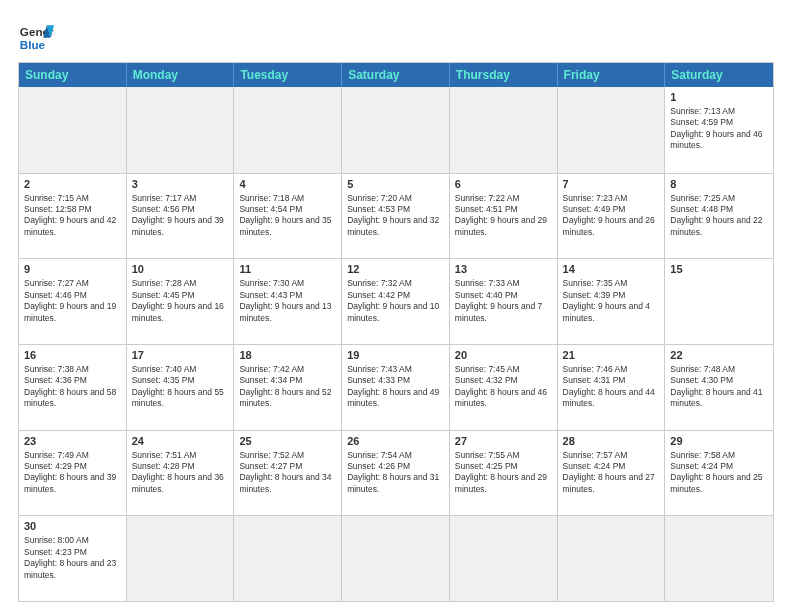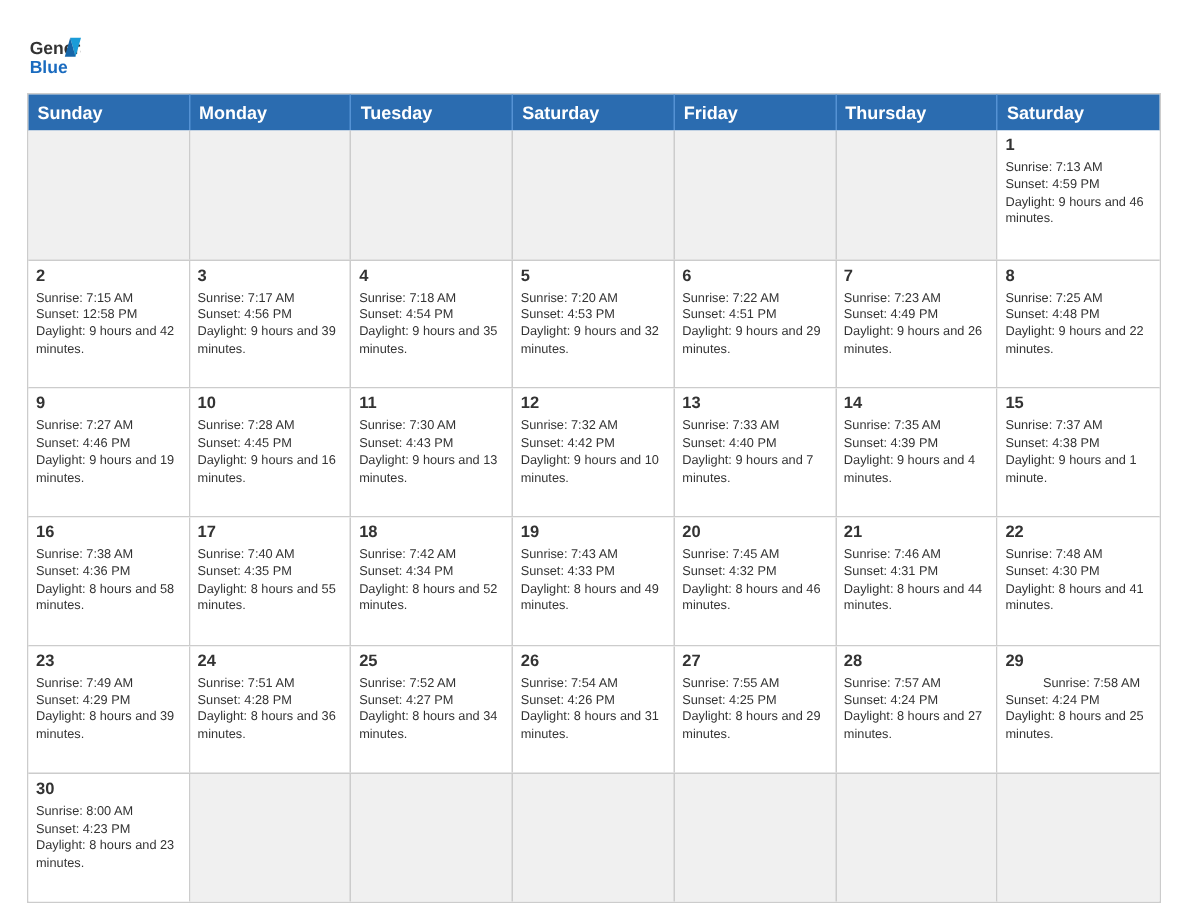--- a/index.html
+++ b/index.html
@@ -50,21 +50,21 @@
       display: flex;
       flex-direction: column;
       border: 1px solid #ccc;
     }
     .calendar-header {
       display: grid;
       grid-template-columns: repeat(7, 1fr);
       background: #2b6cb0;
     }
     .cal-header-cell {
-      color: #ffffff;
+      color: #5eead4;
       font-size: 12px;
       font-weight: bold;
       padding: 5px 6px;
       border-right: 1px solid #5592d4;
     }
     .cal-header-cell:last-child { border-right: none; }
     .calendar-body {
       display: grid;
       grid-template-rows: repeat(6, 1fr);
       flex: 1;
@@ -112,22 +112,22 @@
       <div class="location"></div>
     </div>
   </div>
 
   <div class="calendar">
     <div class="calendar-header">
     <div class="cal-header-cell">Sunday</div>
         <div class="cal-header-cell">Monday</div>
         <div class="cal-header-cell">Tuesday</div>
         <div class="cal-header-cell">Saturday</div>
+        <div class="cal-header-cell">Thursday</div>
         <div class="cal-header-cell">Friday</div>
-        <div class="cal-header-cell">Thursday</div>
         <div class="cal-header-cell">Saturday</div>
       </div>
     <div class="calendar-body">
     <div class="cal-week">
           <div class="cal-cell shaded"></div>
           <div class="cal-cell shaded"></div>
           <div class="cal-cell shaded"></div>
           <div class="cal-cell shaded"></div>
           <div class="cal-cell shaded"></div>
           <div class="cal-cell shaded"></div>
@@ -170,23 +170,21 @@
 Daylight: 9 hours and 13 minutes.</span></div>
           <div class="cal-cell"><span class="day-num">12</span><span style="white-space: pre-line;">Sunrise: 7:32 AM
 Sunset: 4:42 PM
 Daylight: 9 hours and 10 minutes.</span></div>
           <div class="cal-cell"><span class="day-num">13</span><span style="white-space: pre-line;">Sunrise: 7:33 AM
 Sunset: 4:40 PM
 Daylight: 9 hours and 7 minutes.</span></div>
           <div class="cal-cell"><span class="day-num">14</span><span style="white-space: pre-line;">Sunrise: 7:35 AM
 Sunset: 4:39 PM
 Daylight: 9 hours and 4 minutes.</span></div>
-          <div class="cal-cell"><span class="day-num">15</span><span style="white-space: pre-line;">Sunrise: 7:37 AM
-Sunset: 4:38 PM
-Daylight: 9 hours and 1 minute.</span></div>
+          <div class="cal-cell"><span class="day-num">15</span></div>
         </div>
         <div class="cal-week">
           <div class="cal-cell"><span class="day-num">16</span><span style="white-space: pre-line;">Sunrise: 7:38 AM
 Sunset: 4:36 PM
 Daylight: 8 hours and 58 minutes.</span></div>
           <div class="cal-cell"><span class="day-num">17</span><span style="white-space: pre-line;">Sunrise: 7:40 AM
 Sunset: 4:35 PM
 Daylight: 8 hours and 55 minutes.</span></div>
           <div class="cal-cell"><span class="day-num">18</span><span style="white-space: pre-line;">Sunrise: 7:42 AM
 Sunset: 4:34 PM
@@ -216,21 +214,21 @@
 Daylight: 8 hours and 34 minutes.</span></div>
           <div class="cal-cell"><span class="day-num">26</span><span style="white-space: pre-line;">Sunrise: 7:54 AM
 Sunset: 4:26 PM
 Daylight: 8 hours and 31 minutes.</span></div>
           <div class="cal-cell"><span class="day-num">27</span><span style="white-space: pre-line;">Sunrise: 7:55 AM
 Sunset: 4:25 PM
 Daylight: 8 hours and 29 minutes.</span></div>
           <div class="cal-cell"><span class="day-num">28</span><span style="white-space: pre-line;">Sunrise: 7:57 AM
 Sunset: 4:24 PM
 Daylight: 8 hours and 27 minutes.</span></div>
-          <div class="cal-cell"><span class="day-num">29</span><span style="white-space: pre-line; margin-left: 25px;">Sunrise: 7:58 AM
+          <div class="cal-cell"><span class="day-num">29</span><span style="white-space: pre-line;">Sunrise: 7:58 AM
 Sunset: 4:24 PM
 Daylight: 8 hours and 25 minutes.</span></div>
         </div>
         <div class="cal-week">
           <div class="cal-cell"><span class="day-num">30</span><span style="white-space: pre-line;">Sunrise: 8:00 AM
 Sunset: 4:23 PM
 Daylight: 8 hours and 23 minutes.</span></div>
           <div class="cal-cell shaded"></div>
           <div class="cal-cell shaded"></div>
           <div class="cal-cell shaded"></div>

